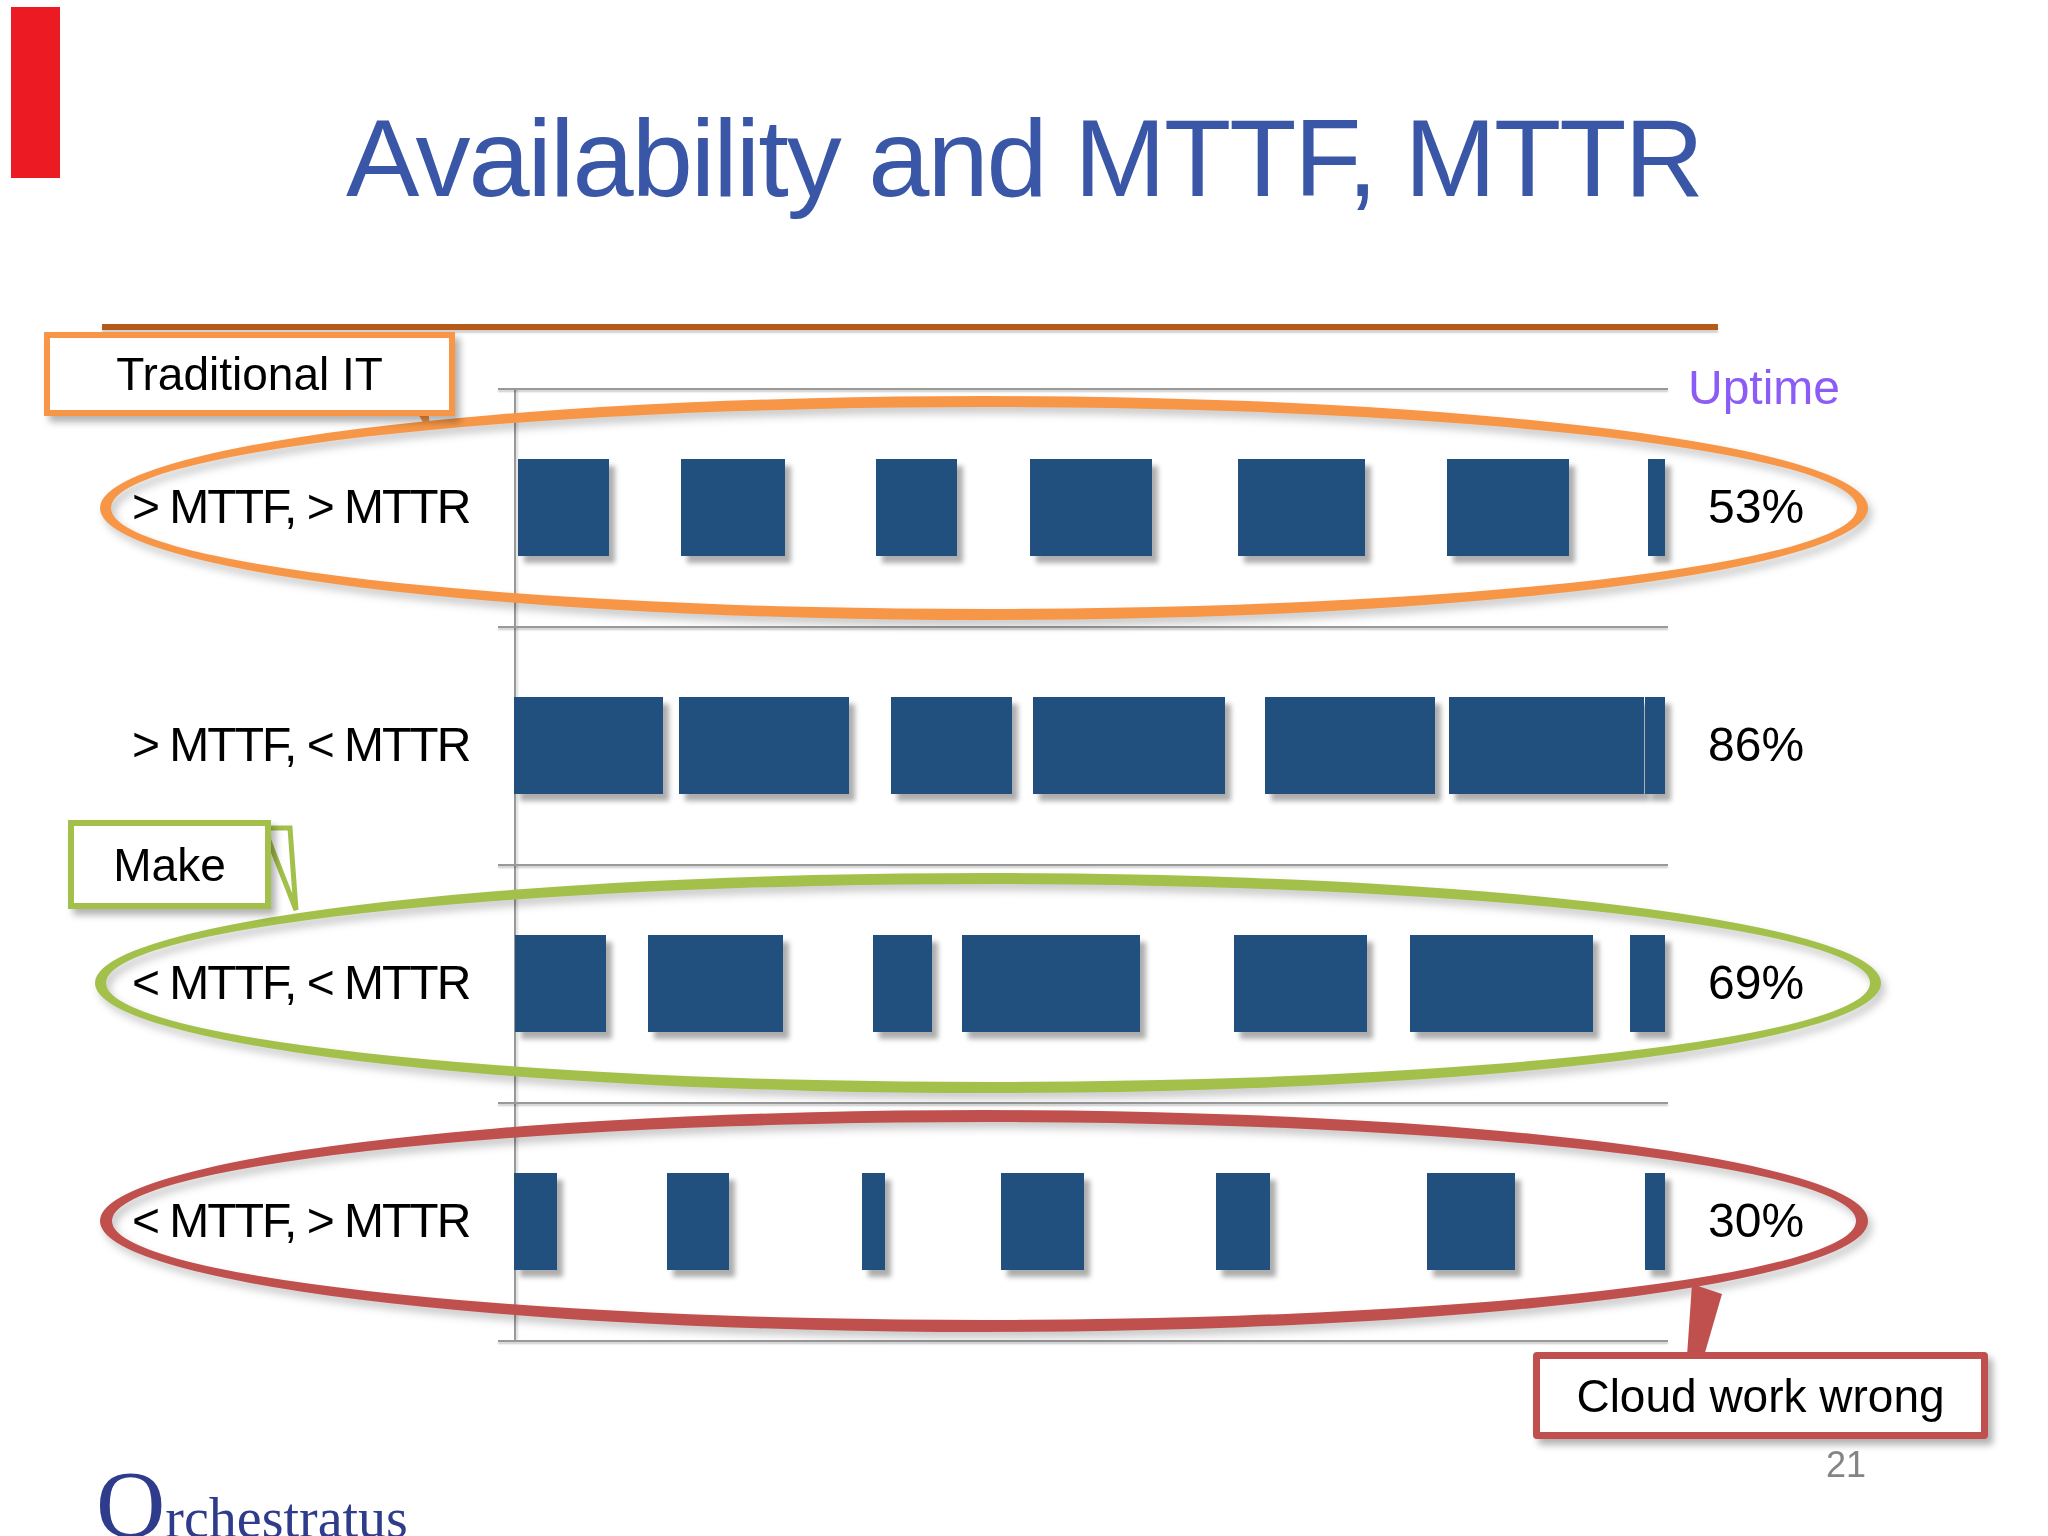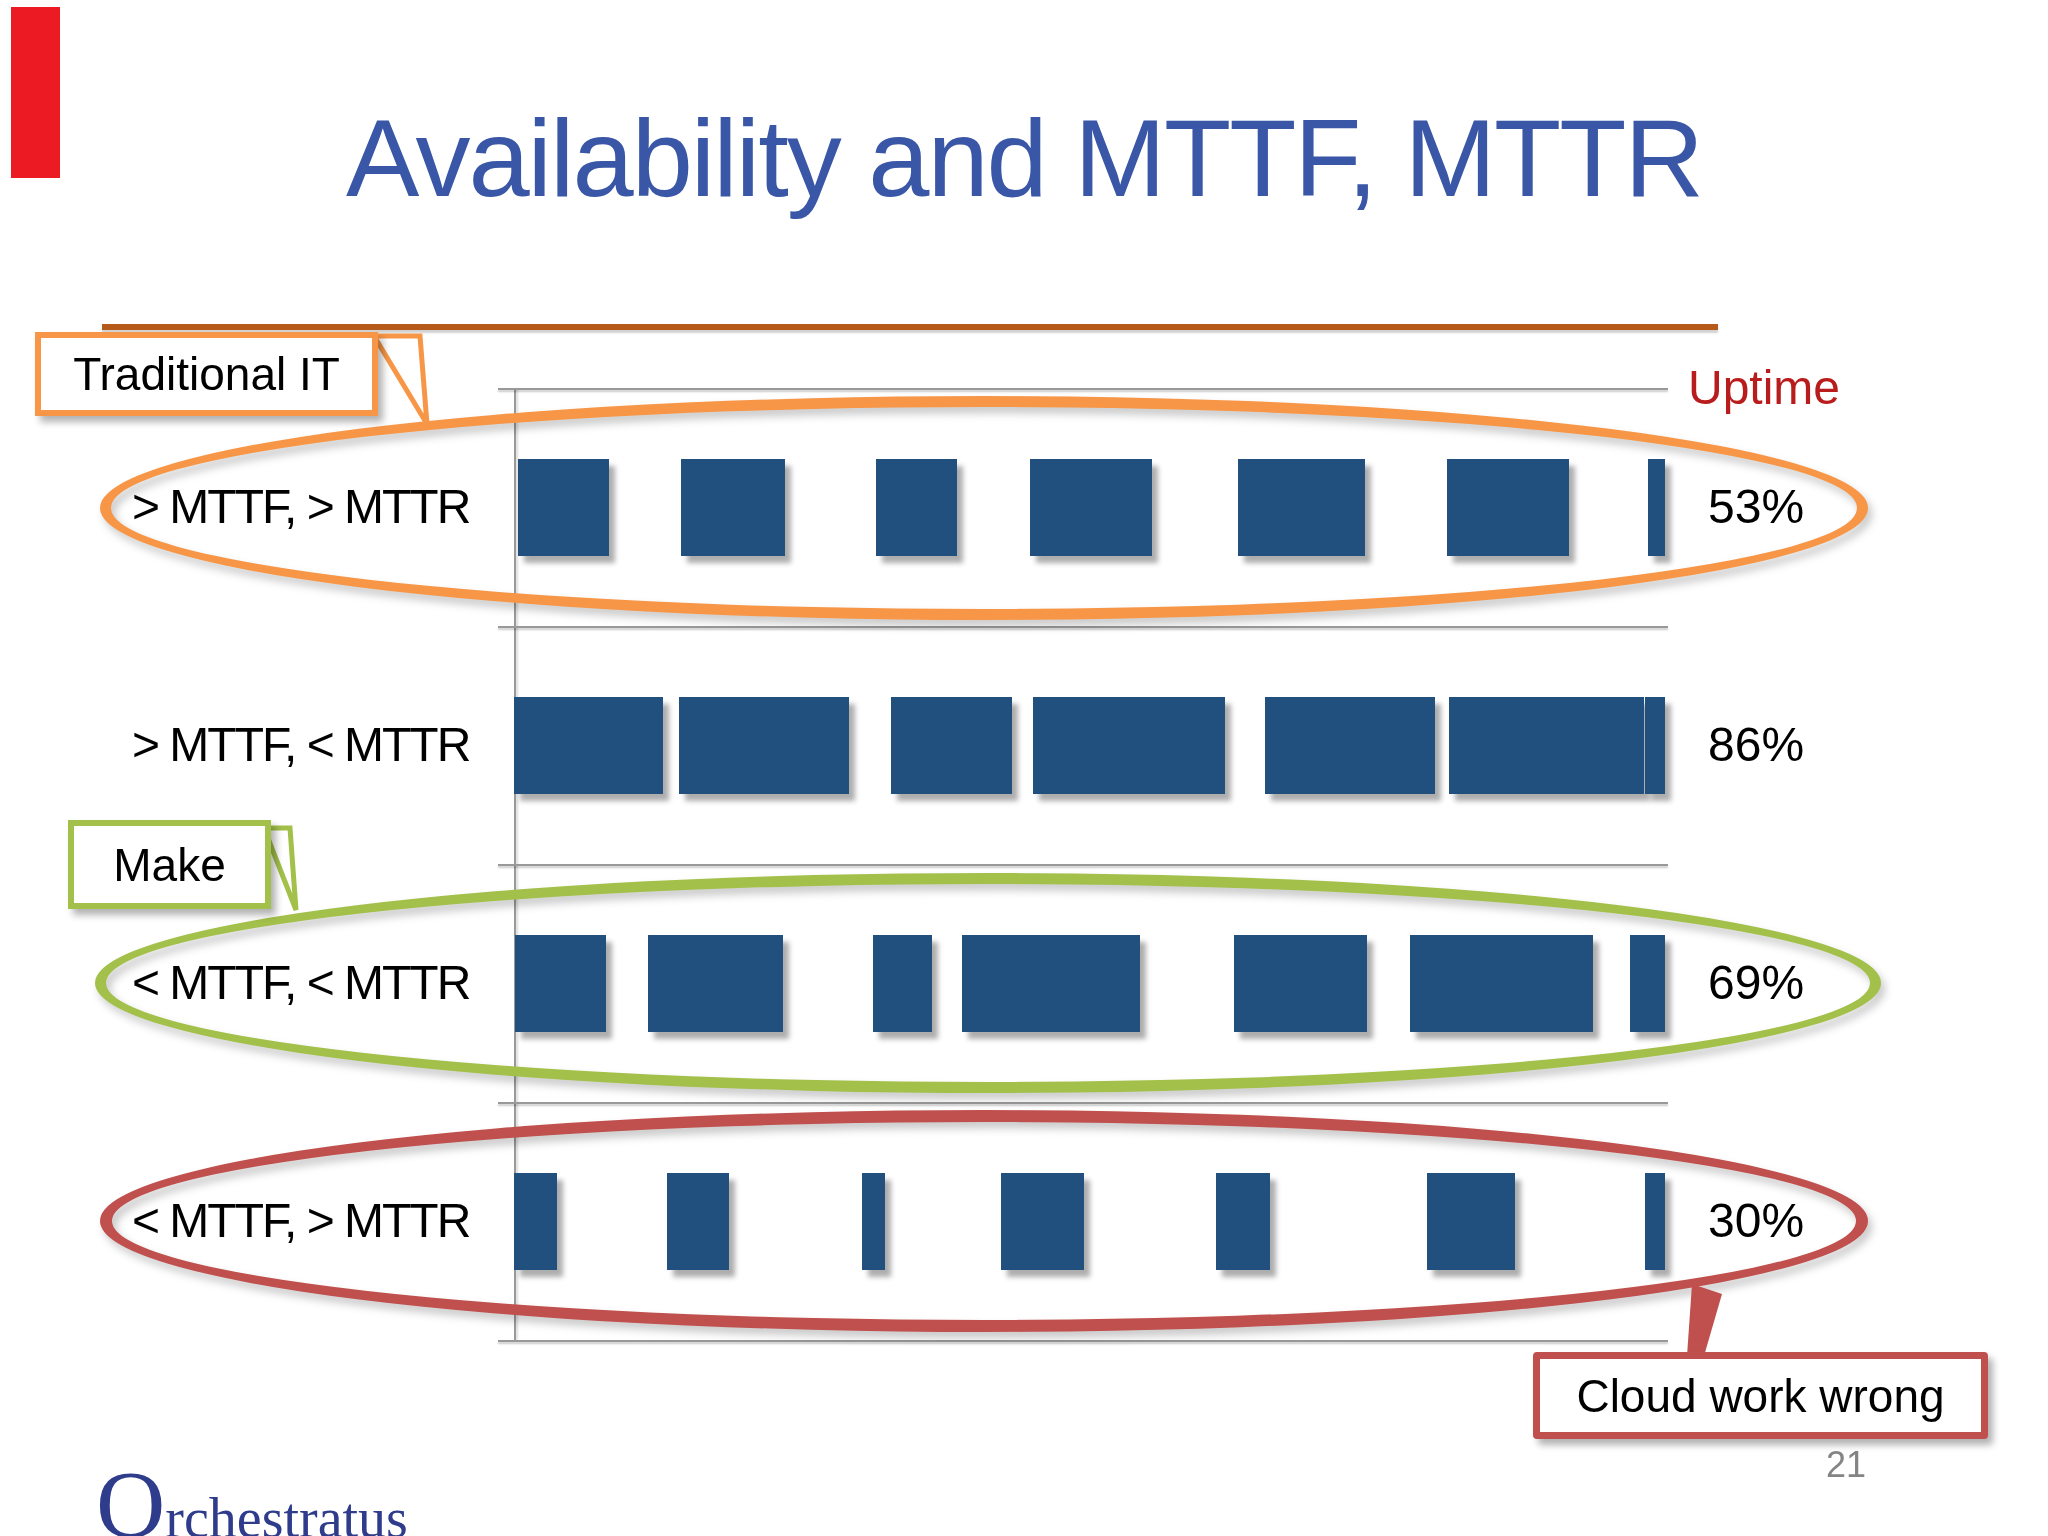--- a/index.html
+++ b/index.html
@@ -9,40 +9,40 @@
     --tagline-brown:#A0551E; --marker-red:#EC1B23;
   }
   html,body{margin:0;padding:0;background:#e8e8e8;}
   .stage{position:relative;width:2048px;height:1536px;background:#ffffff;overflow:hidden;
          font-family:"Liberation Sans",sans-serif;}
   .corner-marker{position:absolute;left:11px;top:7px;width:49px;height:171px;background:var(--marker-red);}
   .title{position:absolute;left:0;top:92px;width:100%;margin:0;text-align:center;
          font-size:110px;font-weight:400;letter-spacing:-2px;color:var(--title-blue);line-height:1.2;}
   .rule{position:absolute;left:102px;top:324px;width:1616px;height:6px;background:var(--rule-brown);
         box-shadow:0 3px 2px rgba(0,0,0,0.18);}
-  .uptime-h{position:absolute;left:1688px;top:360px;font-size:48px;color:#b91c1c;}
+  .uptime-h{position:absolute;left:1688px;top:360px;font-size:48px;color:#8b5cf6;}
   .chart{position:absolute;left:0;top:0;width:1833px;height:1536px;}
   .gridline{position:absolute;left:498px;width:1170px;height:2px;background:var(--grid-gray);
             box-shadow:0 2px 2px rgba(0,0,0,0.22);}
   .vaxis{position:absolute;left:514px;top:388px;width:2px;height:952px;background:var(--grid-gray);
          box-shadow:2px 0 2px rgba(0,0,0,0.15);}
   .bar{position:absolute;height:97px;background:var(--bar-blue);
        box-shadow:6px 7px 5px rgba(0,0,0,0.32);}
   .row-label{position:absolute;left:132px;font-size:48px;letter-spacing:-2px;color:#000;white-space:nowrap;line-height:54px;}
   .pct{position:absolute;left:1708px;font-size:48px;color:#000;line-height:56px;}
   .ellipse{position:absolute;border-radius:50%;background:transparent;box-sizing:border-box;
            filter:drop-shadow(4px 6px 4px rgba(0,0,0,0.22));}
   .ellipse.orange{left:100px;top:396px;width:1768px;height:224px;border:11px solid var(--accent-orange);}
   .ellipse.green{left:95px;top:873px;width:1786px;height:220px;border:11px solid var(--accent-green);}
   .ellipse.red{left:100px;top:1110px;width:1768px;height:222px;border:12px solid var(--accent-red);}
   .wedges{position:absolute;left:0;top:0;}
   .callout{position:absolute;background:#ffffff;box-sizing:border-box;display:flex;align-items:center;
            justify-content:center;font-size:46px;color:#000;white-space:nowrap;
            box-shadow:5px 6px 7px rgba(0,0,0,0.30);}
-  .callout.orange-b{left:35px;top:332px;width:343px;height:84px;border:6px solid var(--accent-orange);}
+  .callout.orange-b{left:44px;top:332px;width:411px;height:84px;border:6px solid var(--accent-orange);}
   .callout.green-b{left:68px;top:820px;width:203px;height:89px;border:6px solid var(--accent-green);}
   .callout.red-b{left:1533px;top:1352px;width:455px;height:87px;border:7px solid var(--accent-red);border-radius:4px;}
   .logo{position:absolute;left:96px;top:1424px;display:flex;align-items:baseline;
         font-family:"Liberation Serif",serif;}
   .brand{font-size:56px;color:var(--logo-blue);line-height:1;margin-top:33px;}
   .brand::first-letter{font-size:96px;}
   .tagline{font-size:50px;color:var(--tagline-brown);margin-left:24px;line-height:1;}
   .pagenum{position:absolute;left:1826px;top:1444px;font-size:36px;color:var(--page-gray);}
 </style>
 </head>

